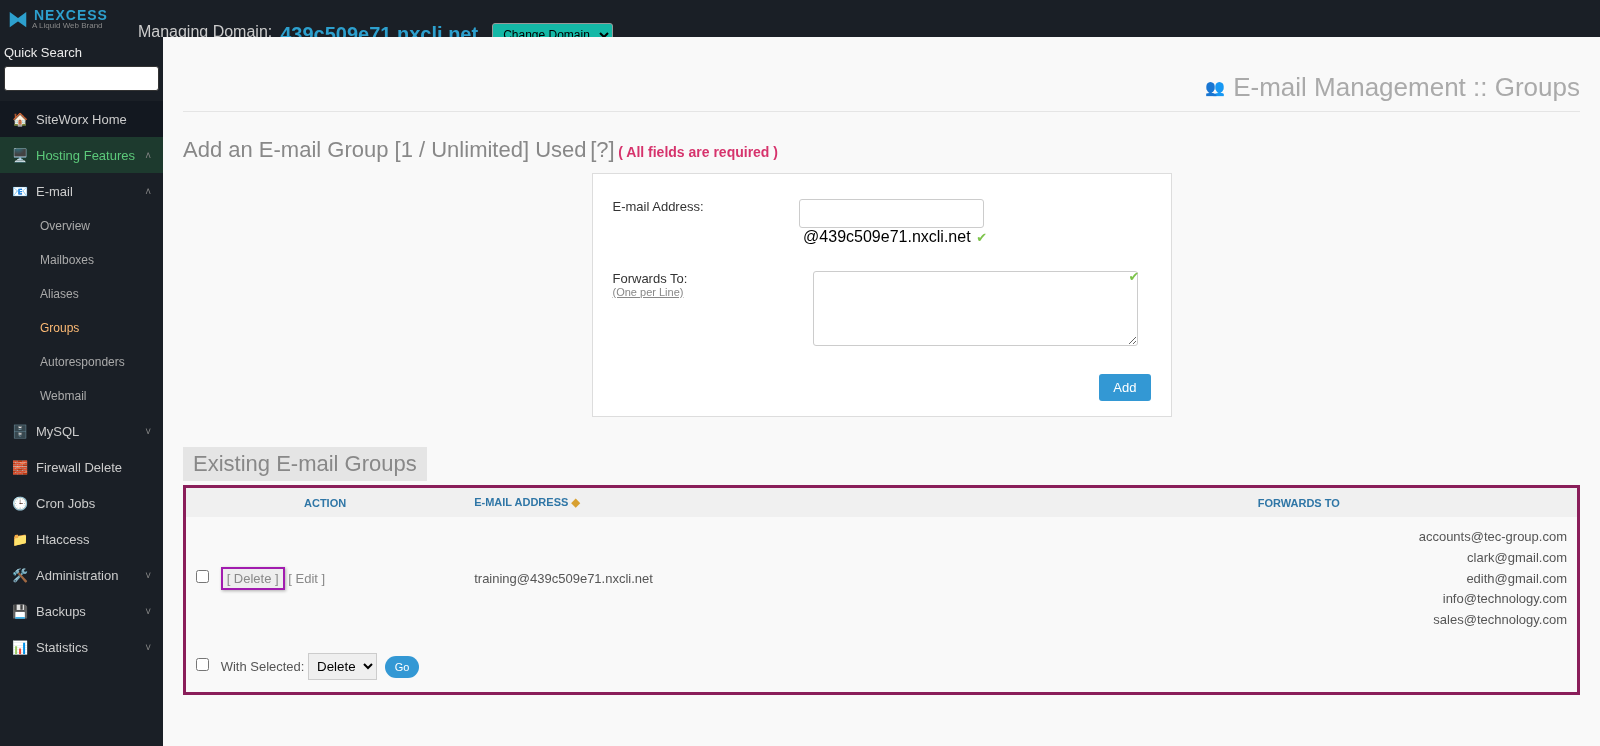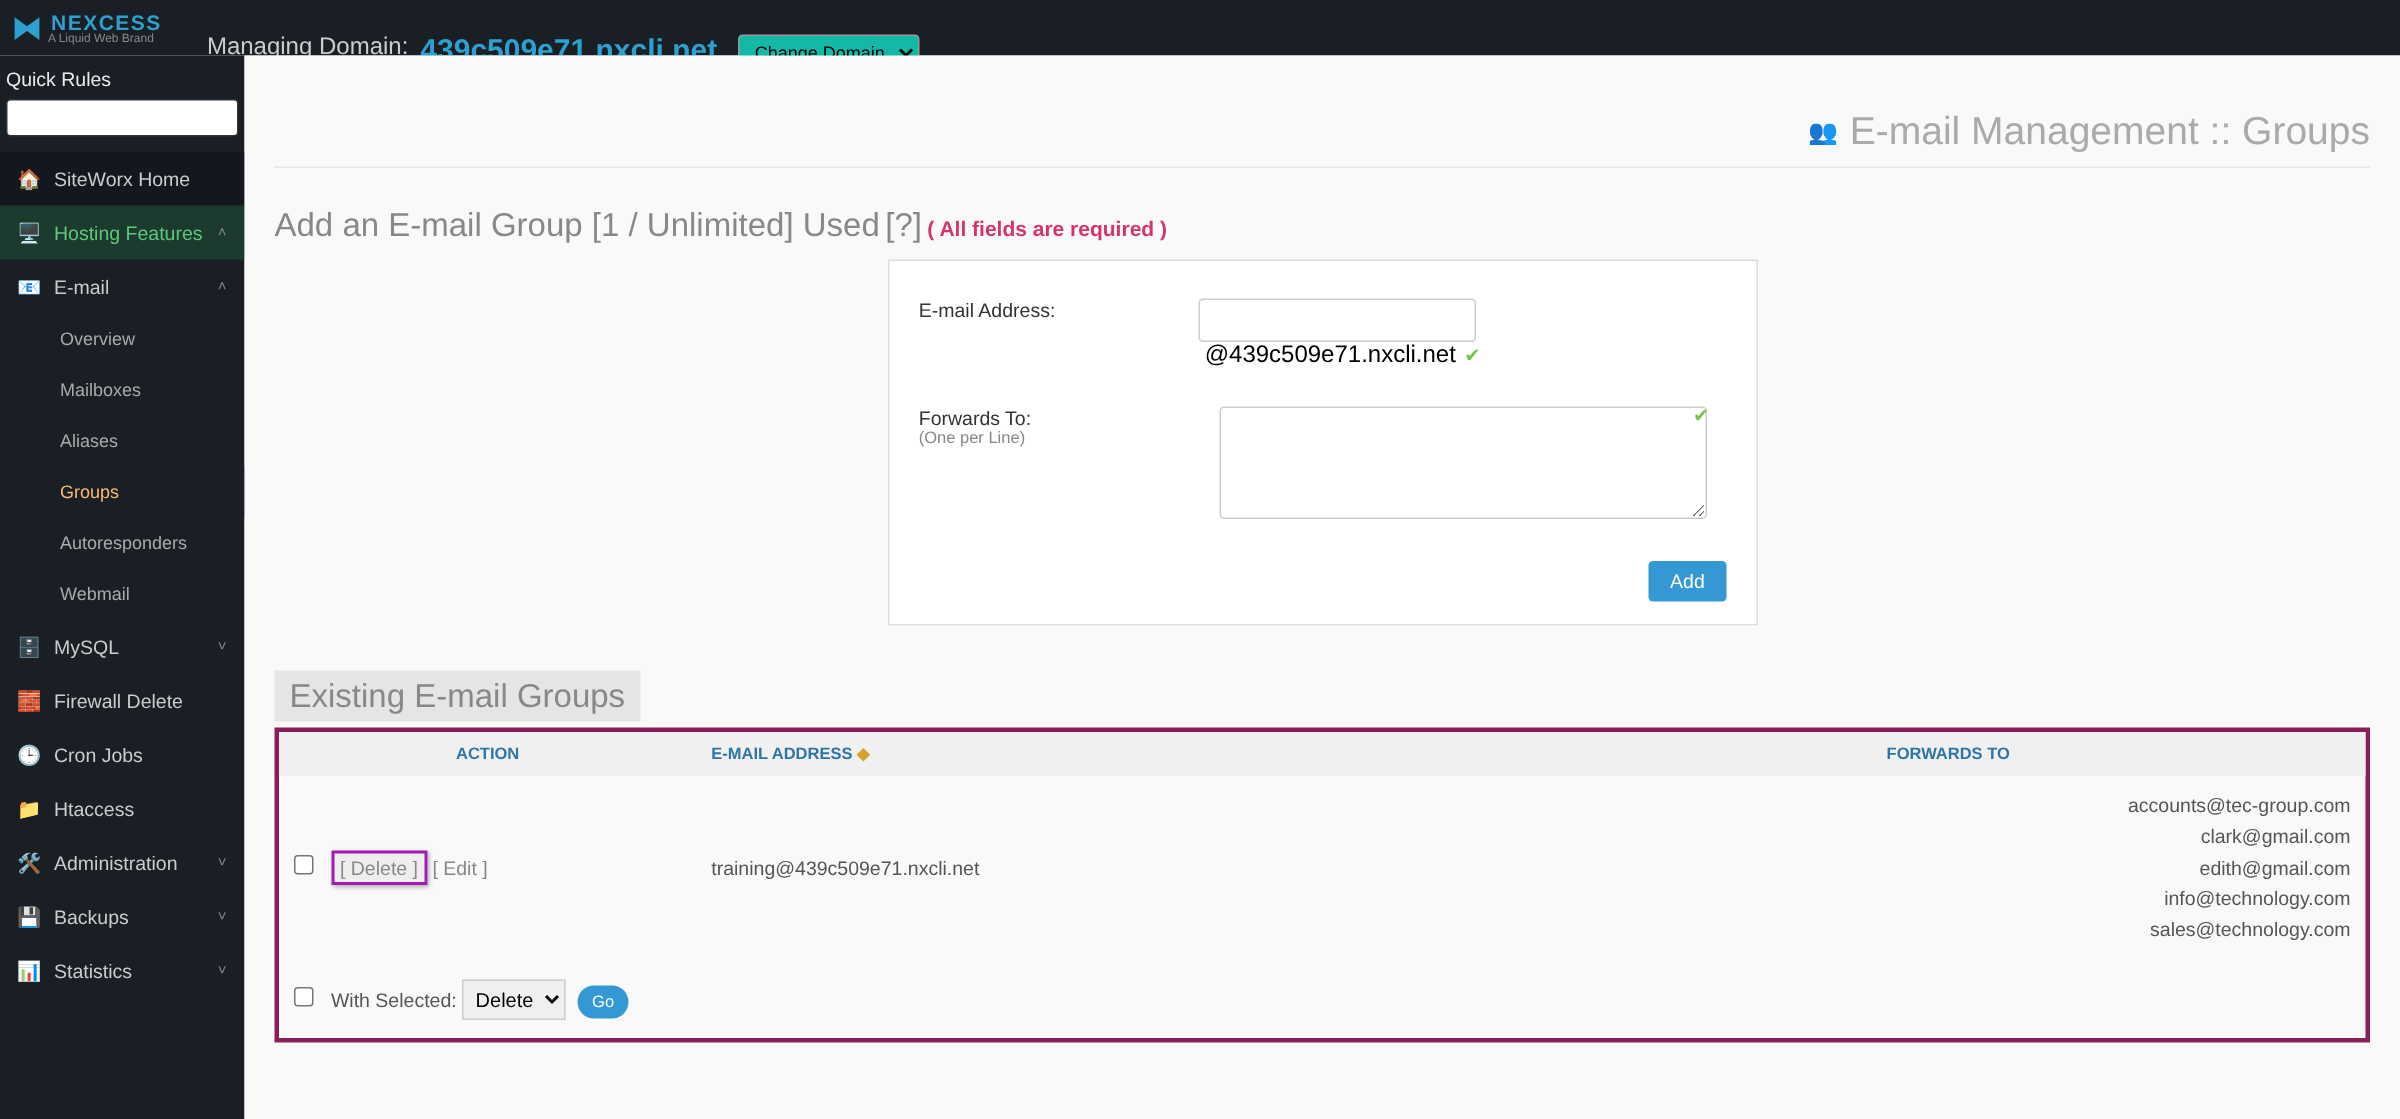--- a/index.html
+++ b/index.html
@@ -34,21 +34,21 @@
   .page-title-row { display: flex; justify-content: flex-end; align-items: center; border-bottom: 1px solid #e5e5e5; padding-bottom: 8px; margin-bottom: 25px; }
   .page-title { color: #aaa; font-size: 26px; font-weight: 300; }
   .page-title-icon { margin-right: 8px; font-size: 16px; }
   
   .section-title { color: #888; font-size: 22px; font-weight: 300; margin-bottom: 0; }
   .required { color: #d6336c; font-weight: bold; font-size: 14px; }
   
   .form-box { border: 1px solid #ddd; background: #fff; width: 580px; margin: 10px auto 30px; padding: 25px 20px 15px; }
   .form-row { display: flex; align-items: flex-start; margin-bottom: 25px; }
   .form-label { width: 200px; font-size: 13px; color: #333; }
-  .form-label-sub { font-size: 11px; color: #888; display: block; }
+  .form-label-sub { font-size: 11px; color: #888; display: block; text-decoration: underline; }
   .form-input { border: 1px solid #ccc; border-radius: 3px; padding: 6px; width: 185px; }
   .form-textarea { border: 1px solid #ccc; border-radius: 3px; padding: 6px; width: 325px; height: 75px; resize: both; }
   .domain-suffix { color: #000000; font-size: 16px; margin-left: 4px; }
   .check-icon { color: #7cc34a; margin-left: 2px; font-size: 13px; }
   .btn-add { background: #3398d4; color: #fff; border: none; border-radius: 3px; padding: 6px 14px; font-size: 13px; cursor: pointer; float: right; }
   .clearfix::after { content: ""; display: block; clear: both; }
   
   .existing-title { background: #e5e5e5; color: #888; font-size: 22px; font-weight: 300; padding: 4px 10px; display: inline-block; }
   
   .table-wrap { border: 3px solid #8a1e5a; margin-top: 4px; padding: 0; }
@@ -85,21 +85,21 @@
     <span class="domain-label">Managing Domain:</span>
     <span class="domain-value">439c509e71.nxcli.net</span>
     <select class="domain-select">
       <option>Change Domain</option>
     </select>
   </div>
 </div>
 
 <div class="container">
   <div class="sidebar">
-    <div class="quick-search-label">Quick Rules</div>
+    <div class="quick-search-label">Quick Search</div>
     <input class="quick-search-input" type="text" style="">
     
     <div class="nav-item top">
       <span class="nav-icon">🏠</span>
       <span>SiteWorx Home</span>
     </div>
     <div class="nav-item active">
       <span class="nav-icon">🖥️</span>
       <span>Hosting Features</span>
       <span class="nav-caret">˄</span>

